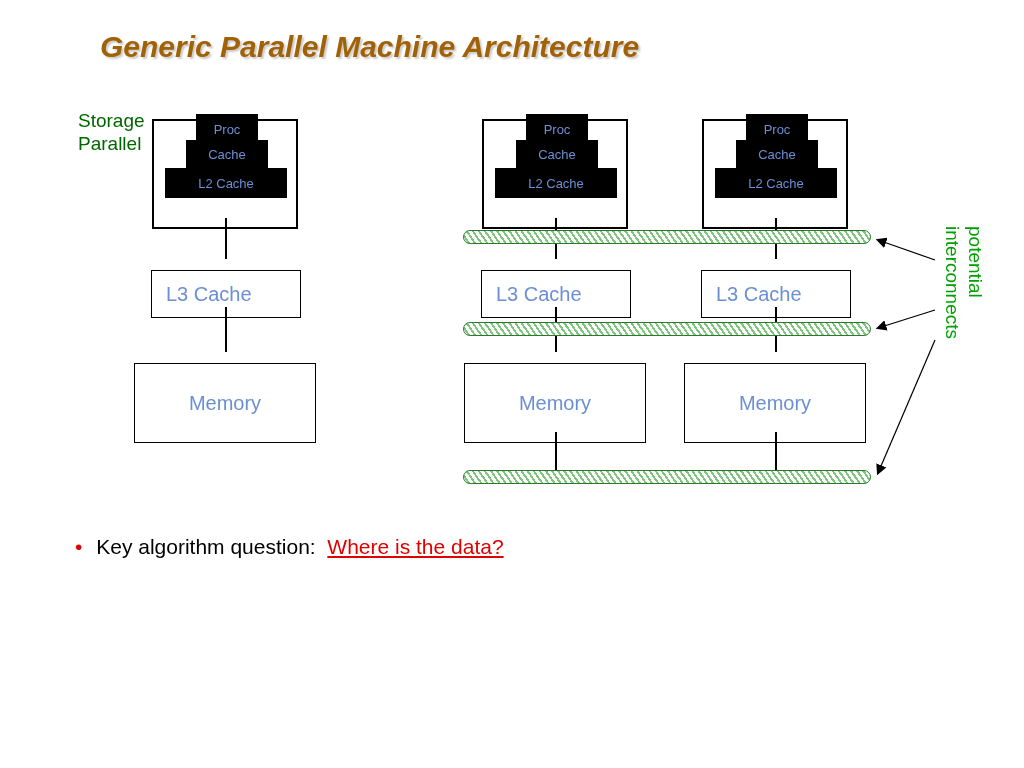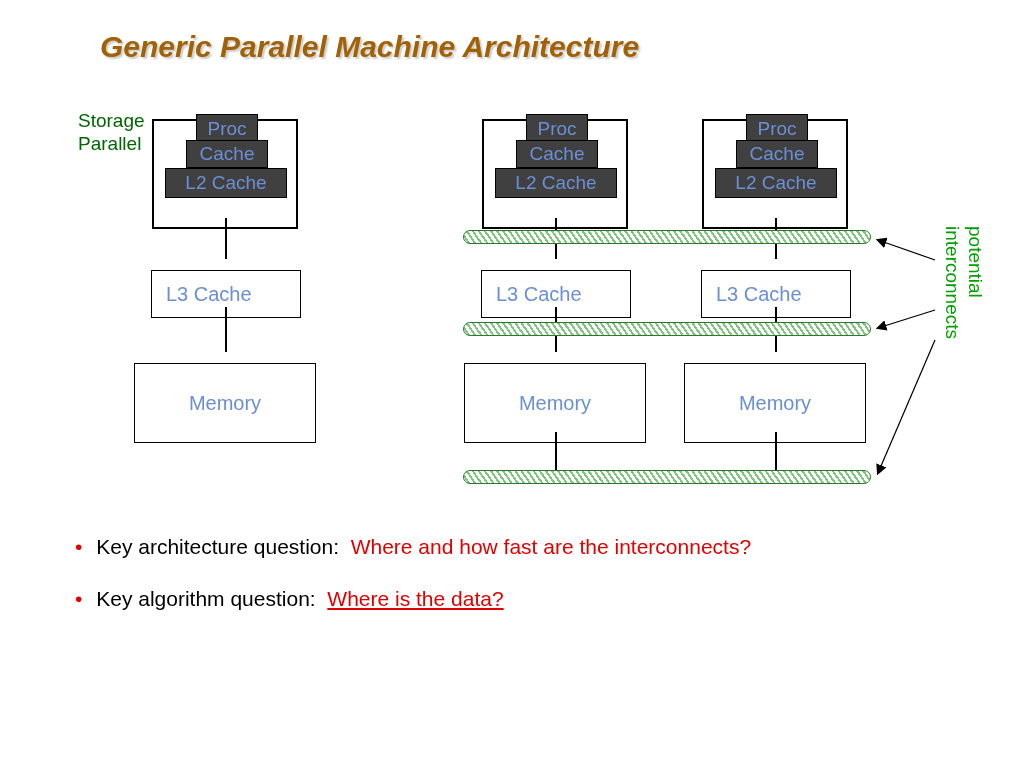--- a/index.html
+++ b/index.html
@@ -51,26 +51,26 @@
     color: #6b8fd4;
     font-size: 20px;
     margin-top: 11px;
   }
   .proc-outer {
     border: 2.5px solid #000;
   }
   .proc-inner {
     border: 1.5px solid #000;
     position: absolute;
-    background: #404040;
+    background: #000000;
     display: flex;
     align-items: center;
     justify-content: center;
     color: #6b8fd4;
-    font-size: 19px;
+    font-size: 13px;
     overflow: hidden;
   }
   .vline {
     position: absolute;
     width: 1.5px;
     background: #000;
   }
   .bus {
     position: absolute;
     height: 14px;
@@ -151,21 +151,16 @@
     </marker>
   </defs>
   <line x1="935" y1="260" x2="878" y2="240" stroke="#000" stroke-width="1.2" marker-end="url(#ah)"></line>
   <line x1="935" y1="310" x2="878" y2="328" stroke="#000" stroke-width="1.2" marker-end="url(#ah)"></line>
   <line x1="935" y1="340" x2="878" y2="473" stroke="#000" stroke-width="1.2" marker-end="url(#ah)"></line>
 </svg>
 
 <div class="bullets">
   <div class="row">
     <span class="dot">•</span>
-    <span>Key architecture question:</span>&nbsp;
-    <span class="red">Where and how fast are the interconnects?</span>
-  </div>
-  <div class="row">
-    <span class="dot">•</span>
     <span>Key algorithm question:</span>&nbsp;
     <span class="red-u">Where is the data?</span>
   </div>
 </div>
 
 </body></html>

